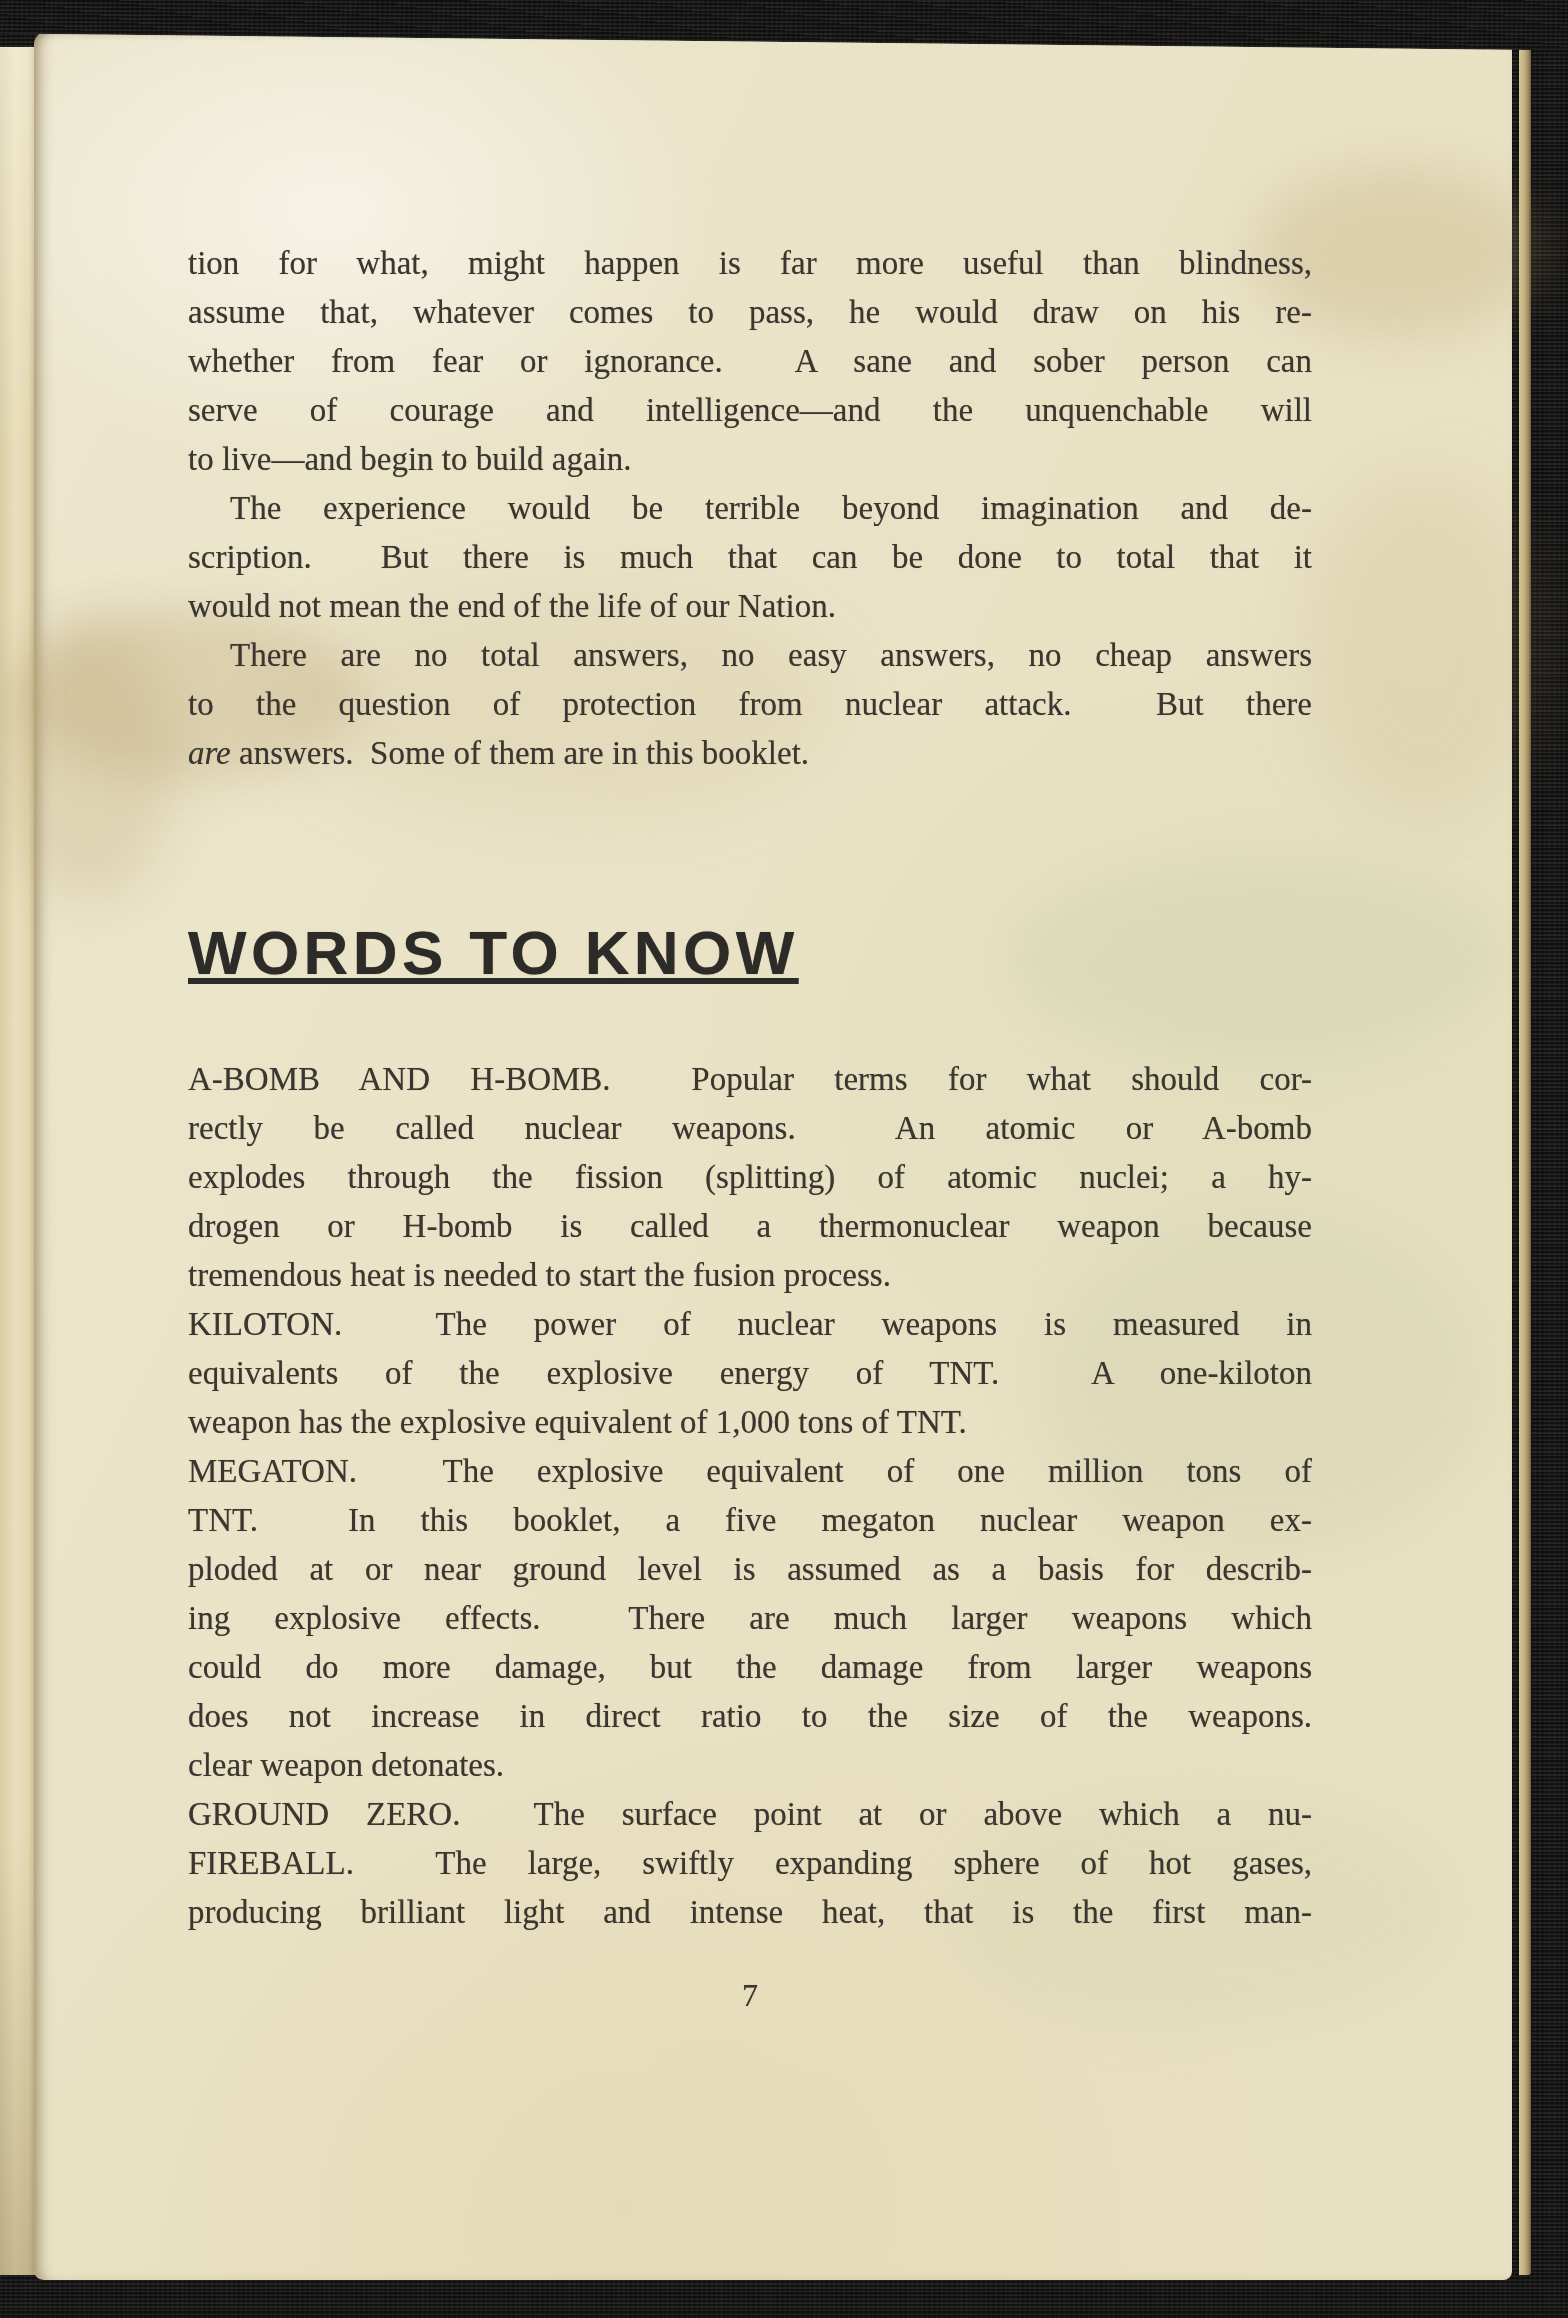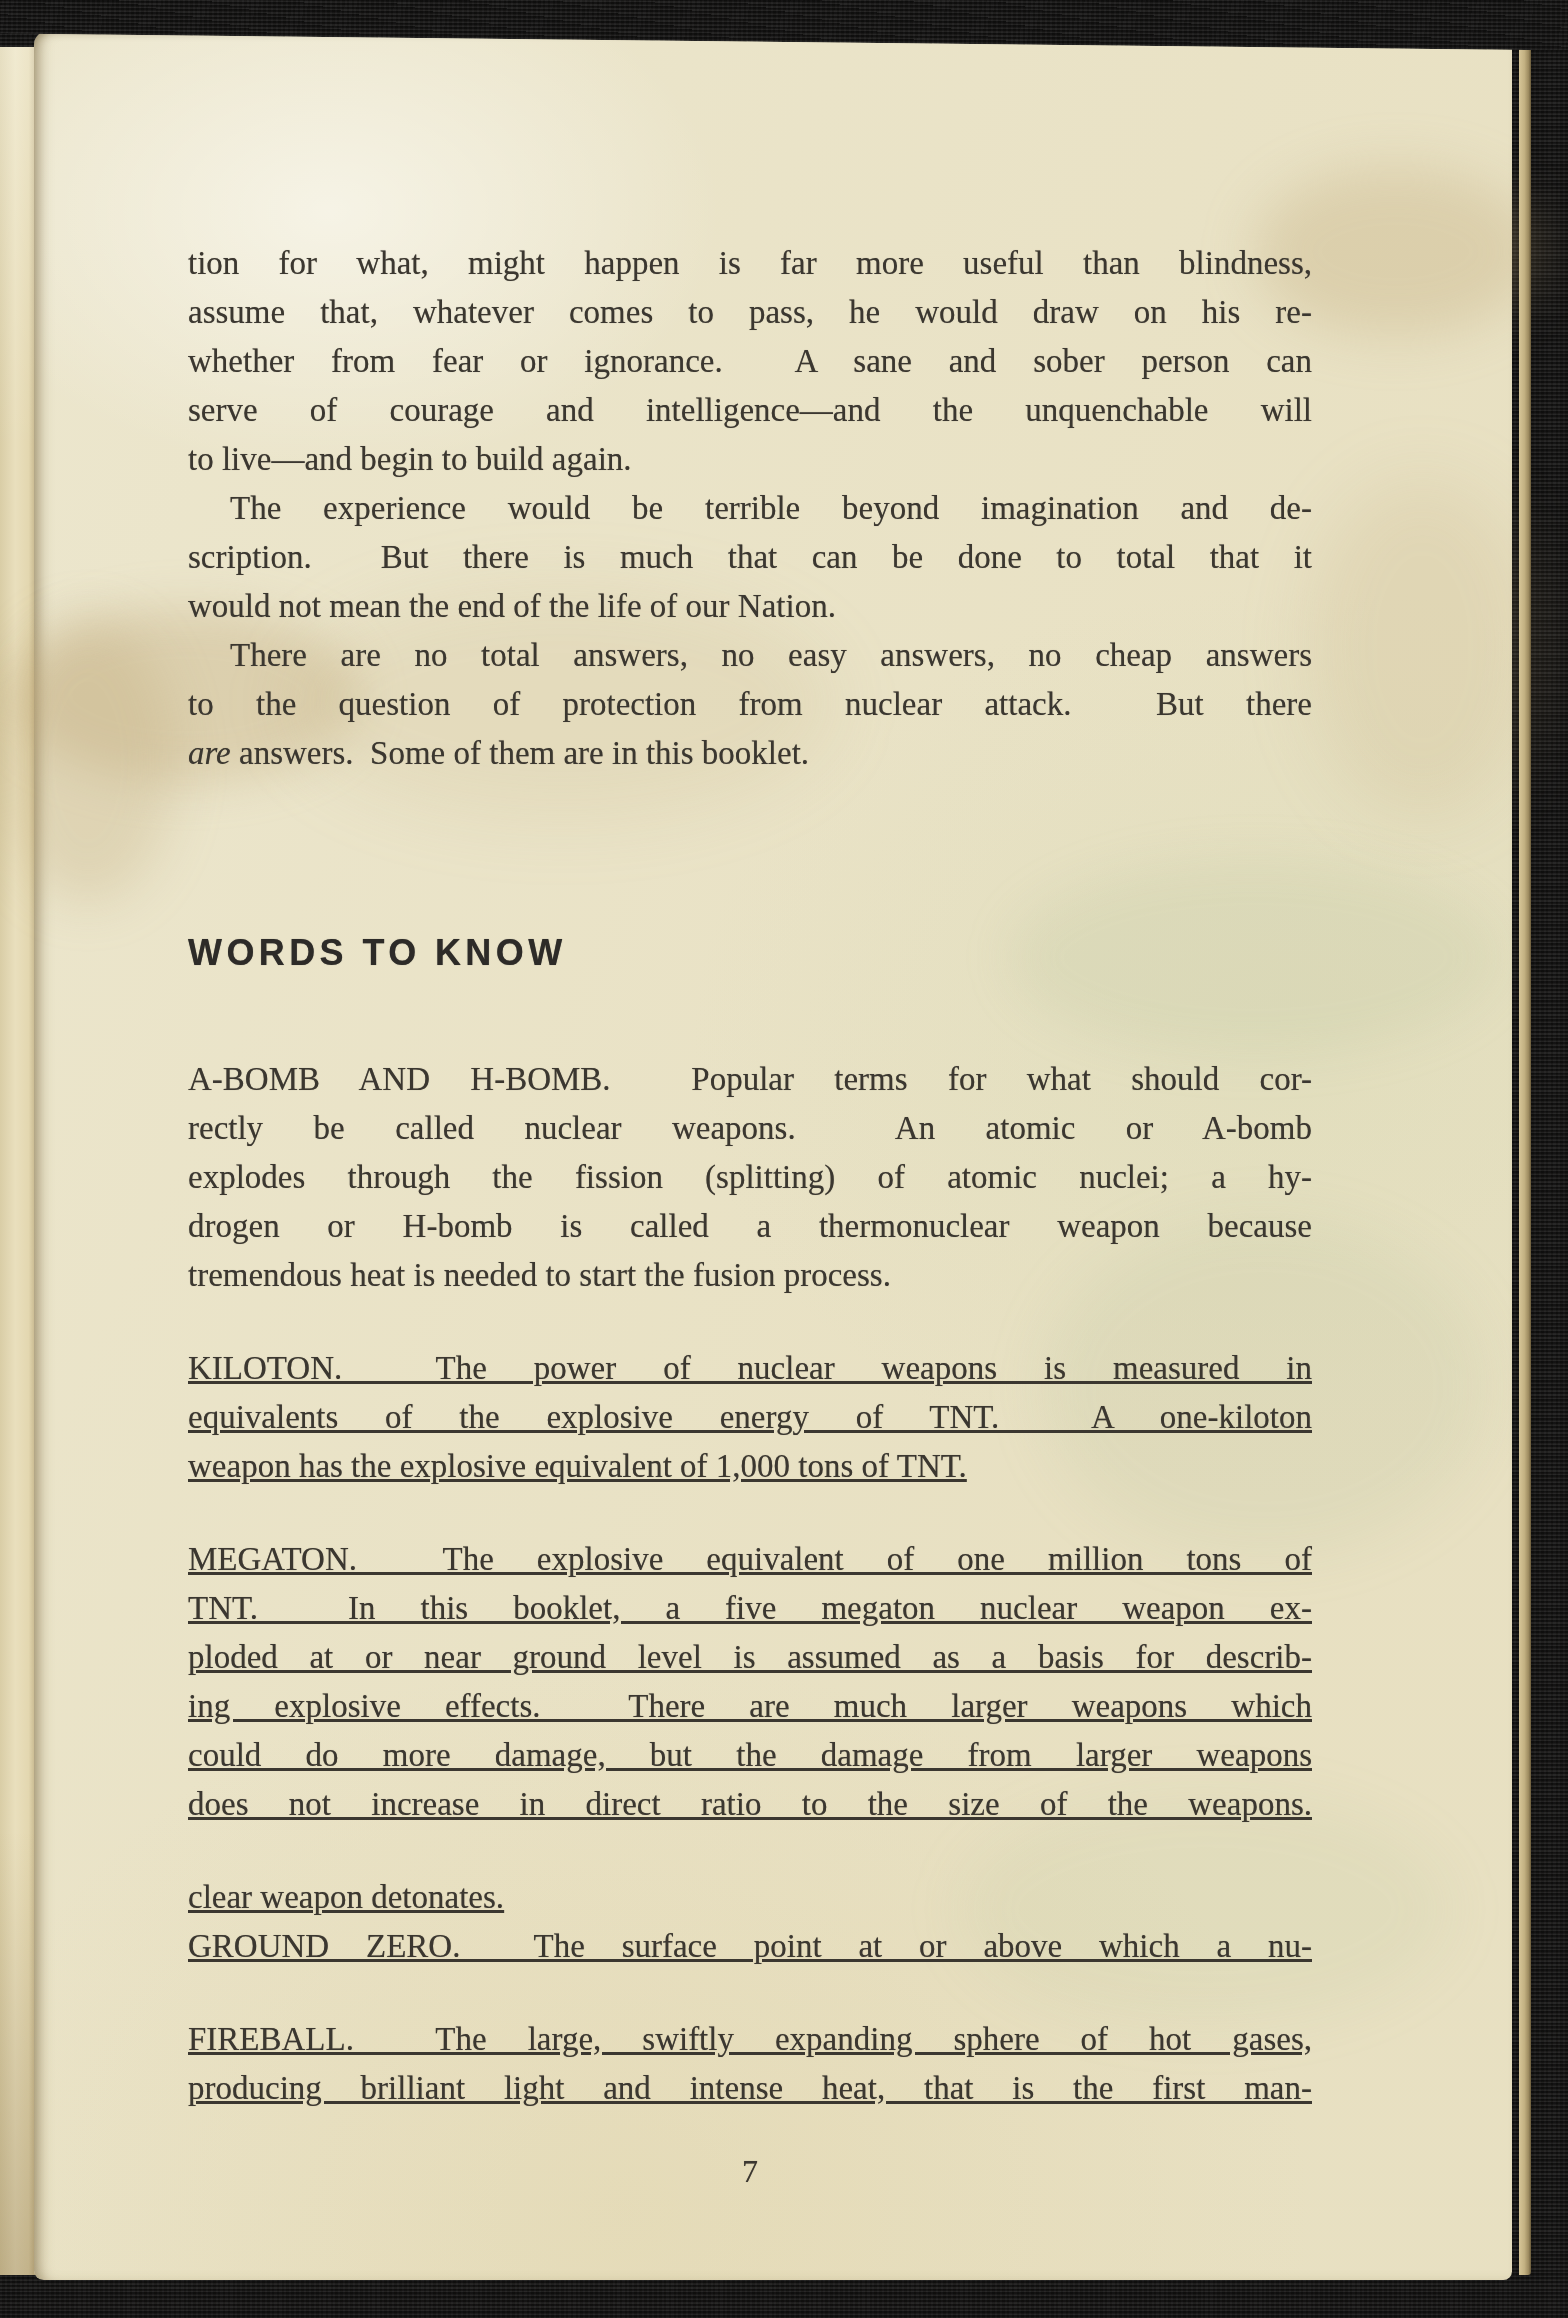--- a/index.html
+++ b/index.html
@@ -61,26 +61,27 @@
   }
   
   .textblock{position:relative;color:var(--ink);font-size:33px;line-height:49px;
     text-shadow:0 0 0.7px rgba(59,54,46,0.55);}
   .line{text-align:justify;text-align-last:justify;white-space:pre-wrap;}
   .line.last{text-align-last:left;}
   .para.indent .line:first-child{text-indent:42px;}
   .heading{
     margin-top:148px;
     font-family:"Liberation Sans","DejaVu Sans",sans-serif;
-    font-weight:700;font-size:36px;line-height:54px;letter-spacing:4.4px;
+    font-weight:700;font-size:62px;line-height:54px;letter-spacing:4.4px;
     color:var(--heading-ink);
     text-shadow:0 0 0.8px rgba(45,43,40,0.6);
+    text-decoration:underline;
   }
   .defs{margin-top:75px;}
-  .def + .def{margin-top:44px;text-decoration:underline;}
+  .def + .def{}
   .page-number{margin-top:34px;text-align:center;font-size:32px;color:var(--ink);}
   i{font-style:italic;}
 </style>
 </head>
 <body>
 
 <div class="backdrop"></div>
 
 <div class="gutter-stack"></div>
 

